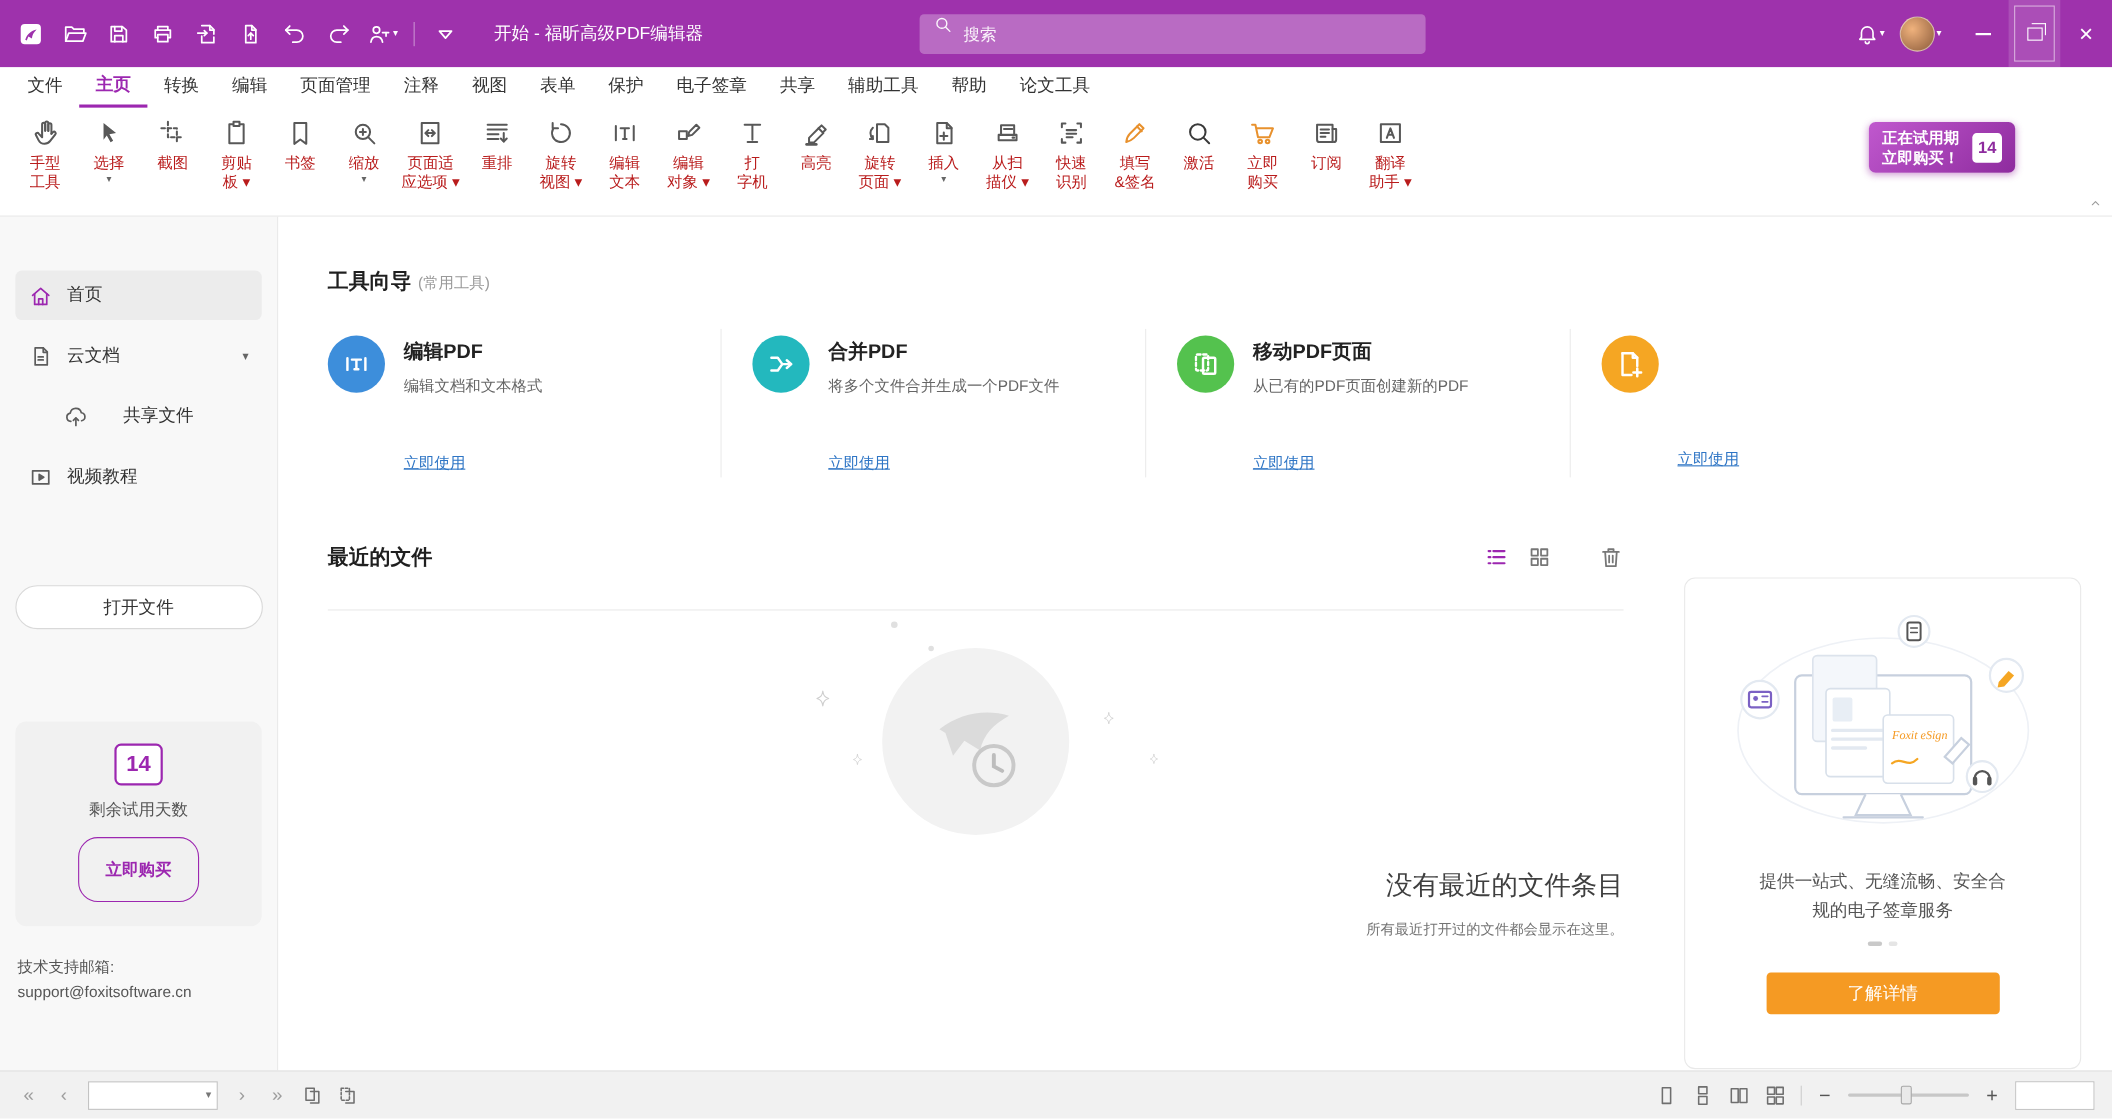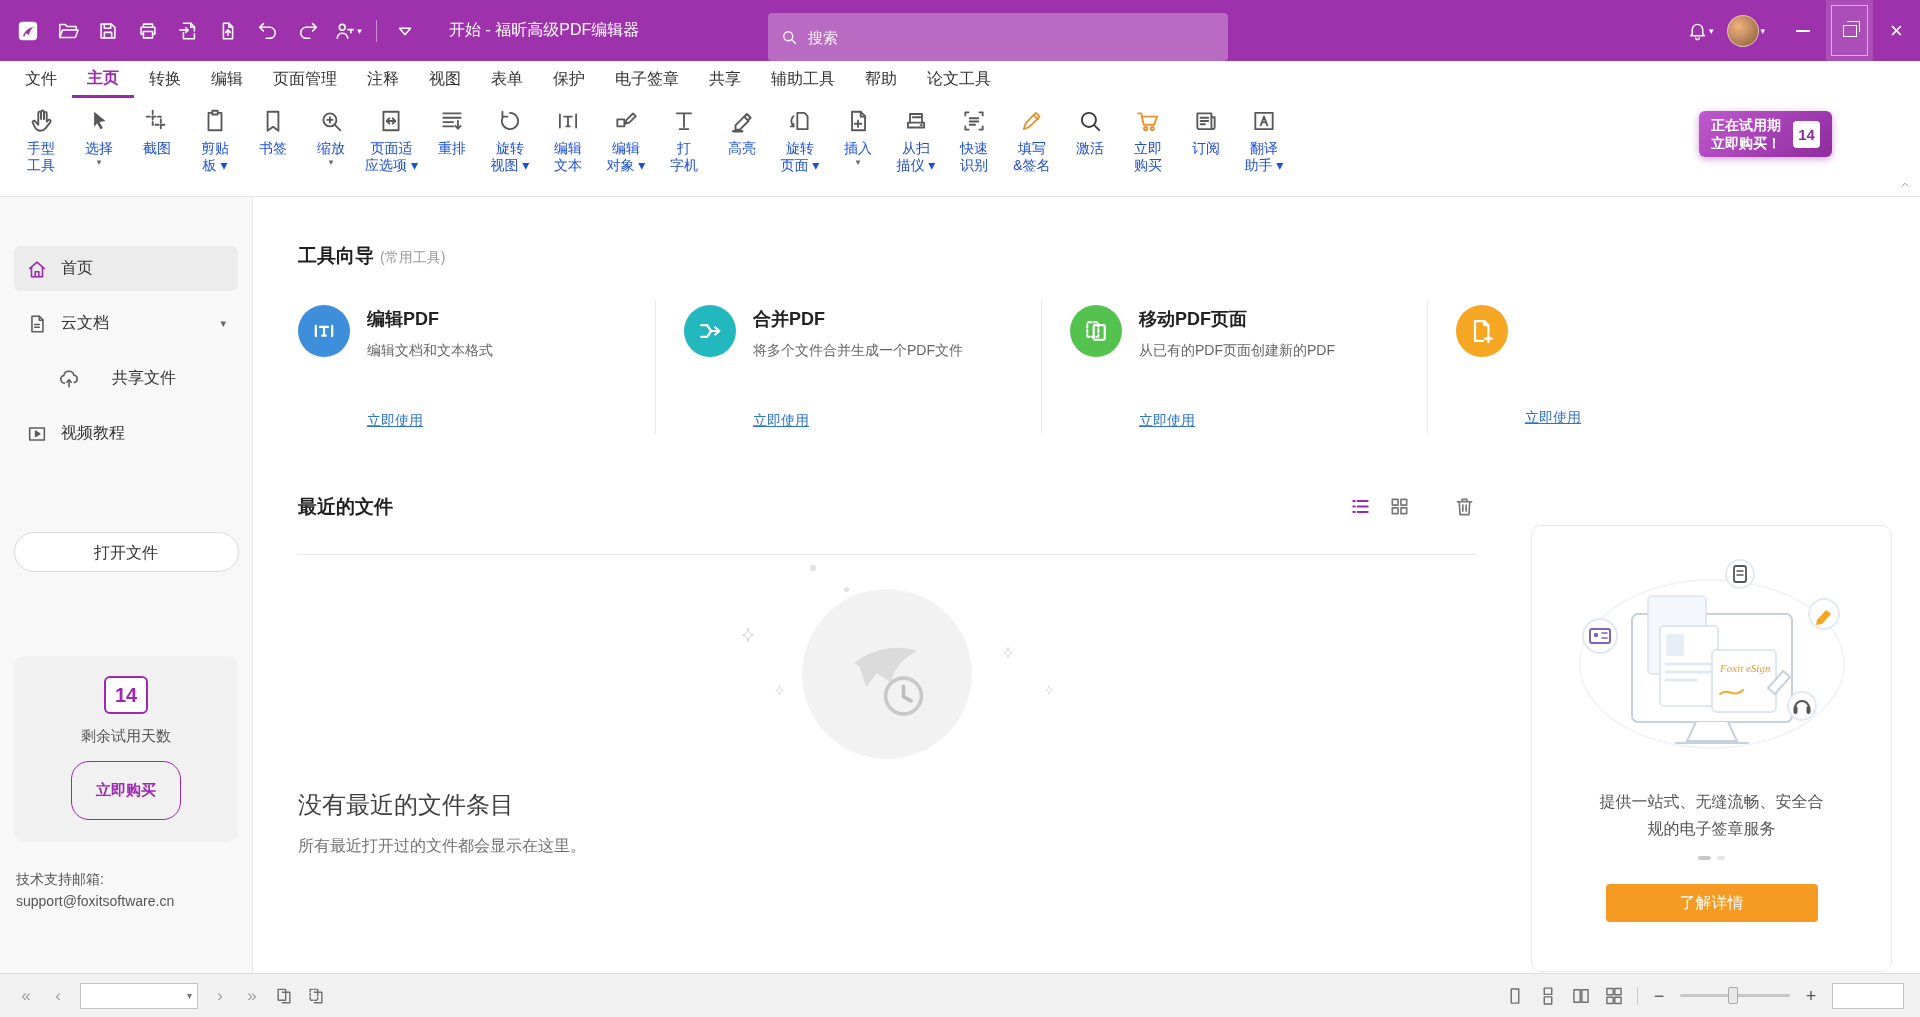--- a/index.html
+++ b/index.html
@@ -9,21 +9,21 @@
   .app{width:1920px;height:1017px;display:flex;flex-direction:column;}
 
   
   .titlebar{height:61px;background:#9E32AC;display:flex;align-items:center;color:#fff;position:relative;flex:none;}
   .tb-icons{display:flex;align-items:center;gap:4px;padding-left:10px;}
   .tb-btn{width:36px;height:36px;display:flex;align-items:center;justify-content:center;border-radius:4px;position:relative;color:#fff;}
   .tb-btn svg{width:22px;height:22px;}
   .tb-caret{font-size:9px;margin-left:1px;}
   .tb-sep{width:1px;height:22px;background:rgba(255,255,255,.45);margin:0 6px;}
   .tb-title{font-size:16px;margin-left:26px;white-space:nowrap;}
-  .tb-search{position:absolute;left:768px;top:13px;width:460px;height:48px;background:rgba(255,255,255,.28);border-radius:4px;display:flex;align-items:center;padding:0 12px;box-sizing:border-box;}
+  .tb-search{position:absolute;left:836px;top:13px;width:460px;height:36px;background:rgba(255,255,255,.28);border-radius:4px;display:flex;padding:0 12px;box-sizing:border-box;}
   .tb-search .sch-ic{width:18px;height:18px;color:#fff;opacity:.95;margin-right:8px;}
   .tb-search .sch-ic svg{width:18px;height:18px;}
   .tb-search input{flex:1;background:transparent;border:0;outline:0;color:#fff;font-size:15px;font-family:inherit;}
   .tb-search input::placeholder{color:rgba(255,255,255,.92);}
   .tb-right{position:absolute;right:0;top:0;height:61px;display:flex;align-items:center;}
   .bell-btn,.avatar-btn{display:flex;align-items:center;margin-right:14px;color:#fff;}
   .bell-btn svg{width:21px;height:21px;}
   .avatar{width:30px;height:30px;border-radius:50%;background:radial-gradient(circle at 35% 35%,#f0b27d,#8a5a3a);border:1px solid rgba(255,255,255,.5);}
   .win-btn{width:47px;height:61px;display:flex;align-items:center;justify-content:center;color:#fff;}
   .win-min i{display:block;width:14px;height:2px;background:#fff;}
@@ -36,21 +36,21 @@
   .menubar{height:37px;background:#fff;display:flex;align-items:stretch;padding-left:10px;flex:none;}
   .menu-item{padding:0 15px;font-size:16px;line-height:36px;color:#333;box-sizing:border-box;}
   .menu-item.active{color:#9C27B0;font-weight:bold;border-bottom:3px solid #9C27B0;line-height:33px;}
 
   
   .ribbon{height:98px;background:#fff;border-bottom:1px solid #E3E3E3;position:relative;flex:none;}
   .ribbon-tools{display:flex;align-items:flex-start;padding:8px 0 0 12px;}
   .tool{display:flex;flex-direction:column;align-items:center;min-width:48px;padding:2px 5px;text-align:center;}
   .t-icon{width:26px;height:26px;color:#585858;margin-bottom:6px;}
   .t-icon svg{width:26px;height:26px;}
-  .t-line{display:block;font-size:14px;line-height:17px;color:#1d4ed8;white-space:nowrap;}
+  .t-line{display:block;font-size:14px;line-height:17px;color:#b91c1c;white-space:nowrap;}
   .t-caret-line{font-size:9px;line-height:10px;color:#666;}
   .trial-badge{position:absolute;right:88px;top:13px;height:46px;border-radius:6px;background:linear-gradient(135deg,#C058CE,#8E2B9E);color:#fff;display:flex;align-items:center;padding:0 12px;gap:12px;box-shadow:0 2px 7px rgba(150,40,160,.45);}
   .trial-lines{font-size:14px;line-height:18px;font-weight:bold;}
   .trial-count{width:27px;height:27px;background:#fff;color:#8E2B9E;font-weight:bold;font-size:15px;border-radius:4px;display:flex;align-items:center;justify-content:center;}
   .ribbon-collapse{position:absolute;right:8px;bottom:4px;width:14px;height:14px;color:#9a9a9a;}
   .ribbon-collapse svg{width:14px;height:14px;}
 
   
   .body{flex:1;display:flex;min-height:0;}
   .sidebar{width:253px;flex:none;background:#F8F8F8;border-right:1px solid #E6E6E6;position:relative;box-sizing:border-box;padding-top:49px;}
@@ -87,29 +87,29 @@
 
   
   .recent-sec{margin:44px 0 0 45px;width:1178px;}
   .recent-head{display:flex;align-items:center;}
   .recent-actions{margin-left:auto;display:flex;align-items:center;gap:16px;}
   .ra-icon{width:23px;height:23px;color:#777;}
   .ra-icon svg{width:23px;height:23px;}
   .ra-icon.active{color:#9C27B0;}
   .ra-trash{margin-left:26px;}
   .recent-divider{border:0;border-top:1px solid #EAEAEA;margin:18px 0 0 0;}
-  .recent-empty{text-align:left;padding-top:34px;}
+  .recent-empty{text-align:right;padding-top:34px;}
   .empty-wrap{position:relative;width:170px;height:170px;margin:0 auto;}
   .empty-circle{width:170px;height:170px;border-radius:50%;background:#F2F2F2;display:flex;align-items:center;justify-content:center;}
   .empty-circle svg{width:110px;height:110px;}
   .spark{position:absolute;color:#CFCFCF;}
   .spark svg{width:100%;height:100%;}
   .sdot{position:absolute;border-radius:50%;background:#E0E0E0;}
   .empty-title{font-size:24px;color:#3f3f3f;margin-top:30px;}
-  .empty-desc{font-size:16px;color:#737373;margin-top:15px;}
+  .empty-desc{font-size:13px;color:#737373;margin-top:15px;}
 
   
   .promo{position:absolute;right:28px;top:328px;width:361px;height:447px;border:1px solid #E9E9E9;border-radius:10px;background:#fff;box-sizing:border-box;display:flex;flex-direction:column;align-items:center;padding:30px 20px 24px 20px;}
   .promo-ill{width:300px;height:210px;}
   .promo-text{margin-top:22px;font-size:16px;color:#555;line-height:27px;text-align:center;}
   .promo-dots{margin-top:14px;display:flex;gap:6px;align-items:center;}
   .pdot{height:4px;border-radius:2px;background:#C9C9C9;width:13px;}
   .pdot.off{width:8px;background:#E5E5E5;}
   .promo-btn{margin-top:24px;width:212px;height:38px;background:#F59A23;border:0;border-radius:4px;color:#fff;font-size:16px;font-family:inherit;}
 

